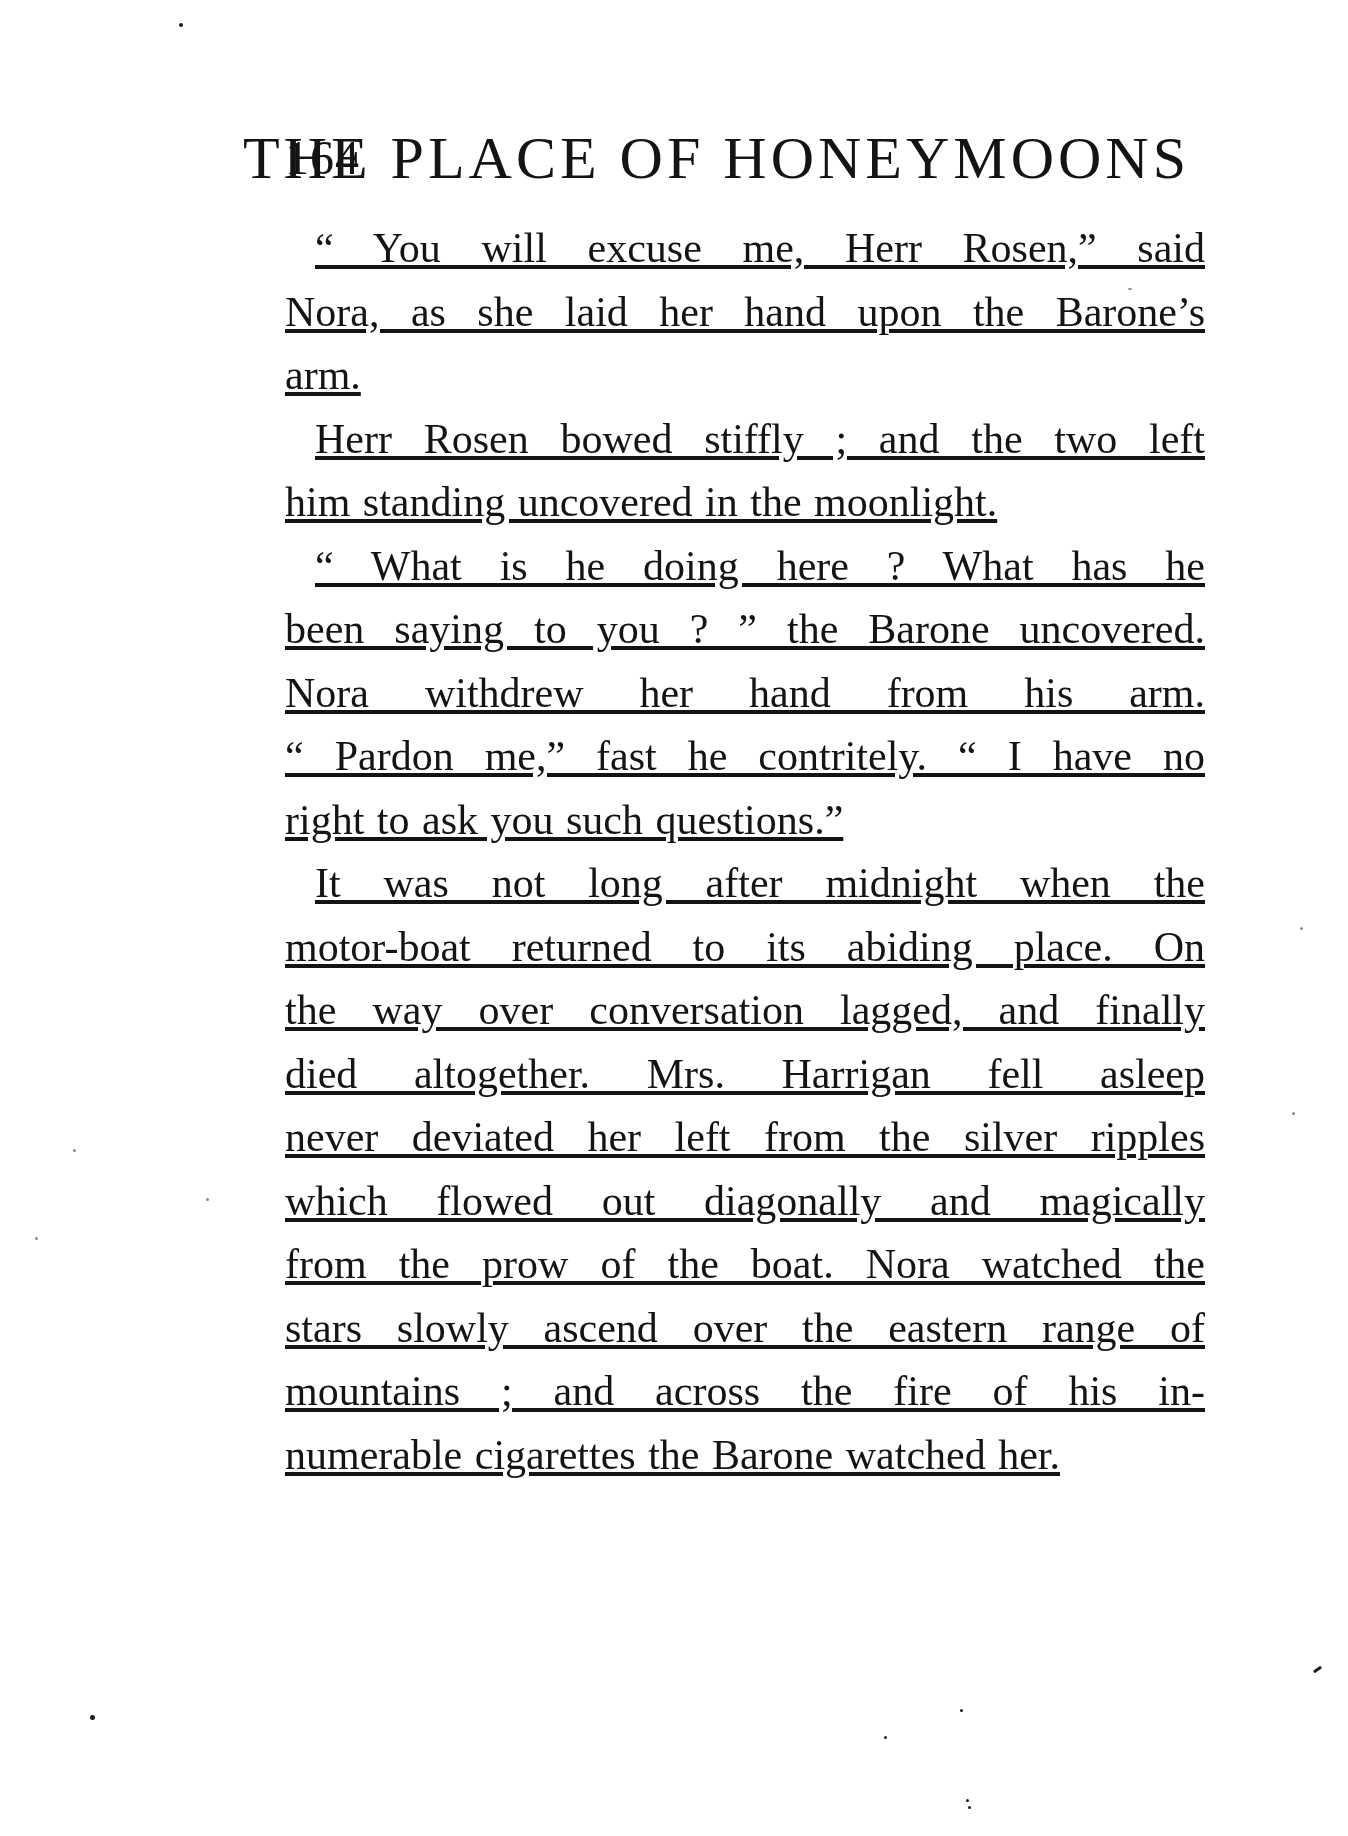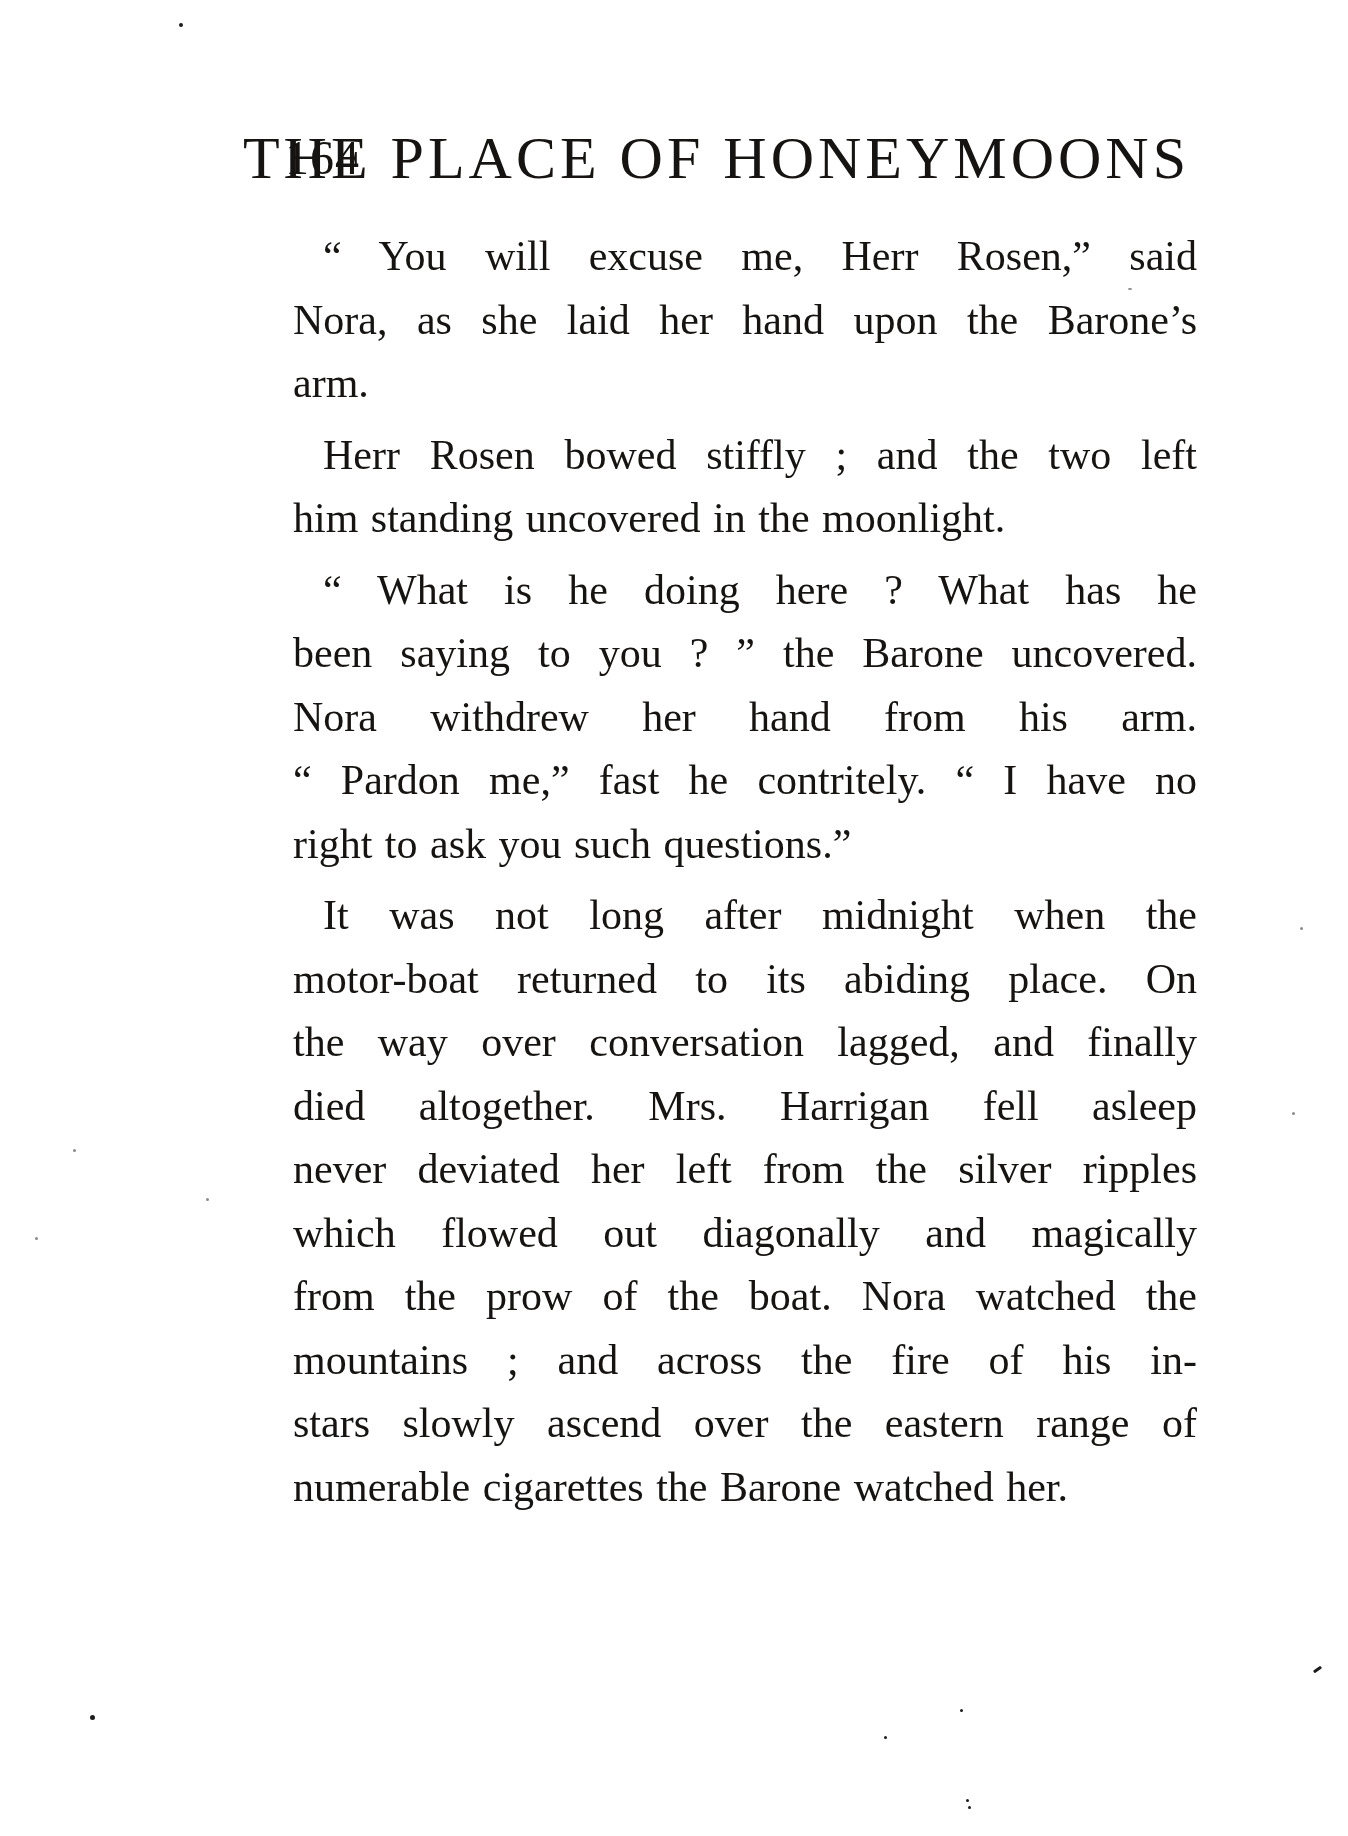--- a/index.html
+++ b/index.html
@@ -42,21 +42,22 @@
   }
   .body-text {
     position: absolute;
     top: 217px;
     left: 285px;
     width: 920px;
     font-size: 42px;
     line-height: 63.5px;
   }
   .para {
-    margin: 8px;
+    margin: 0;
+    text-decoration: underline;
   }
   .line {
     text-align: justify;
     text-align-last: justify;
     word-spacing: 2px;
   }
   .line.first {
     padding-left: 30px;
   }
   .line.end {
@@ -106,22 +107,22 @@
     </div>
 
     <div class="para">
       <div class="line first">It was not long after midnight when the</div>
       <div class="line">motor-boat returned to its abiding place. On</div>
       <div class="line">the way over conversation lagged, and finally</div>
       <div class="line">died altogether. Mrs. Harrigan fell asleep</div>
       <div class="line">never deviated her left from the silver ripples</div>
       <div class="line">which flowed out diagonally and magically</div>
       <div class="line">from the prow of the boat. Nora watched the</div>
+      <div class="line">stars slowly ascend over the eastern range of</div>
       <div class="line">mountains ; and across the fire of his in-</div>
-      <div class="line">stars slowly ascend over the eastern range of</div>
       <div class="line end">numerable cigarettes the Barone watched her.</div>
     </div>
 
 
   </div>
 
   <div class="speck" style="left:179px;  top:23px;   width:4px; height:4px;"></div>
   <div class="speck faint" style="left:1128px; top:288px;  width:4px; height:2px;"></div>
   <div class="speck faint" style="left:1300px; top:927px;  width:3px; height:3px;"></div>
   <div class="speck faint" style="left:1292px; top:1112px; width:3px; height:3px;"></div>

